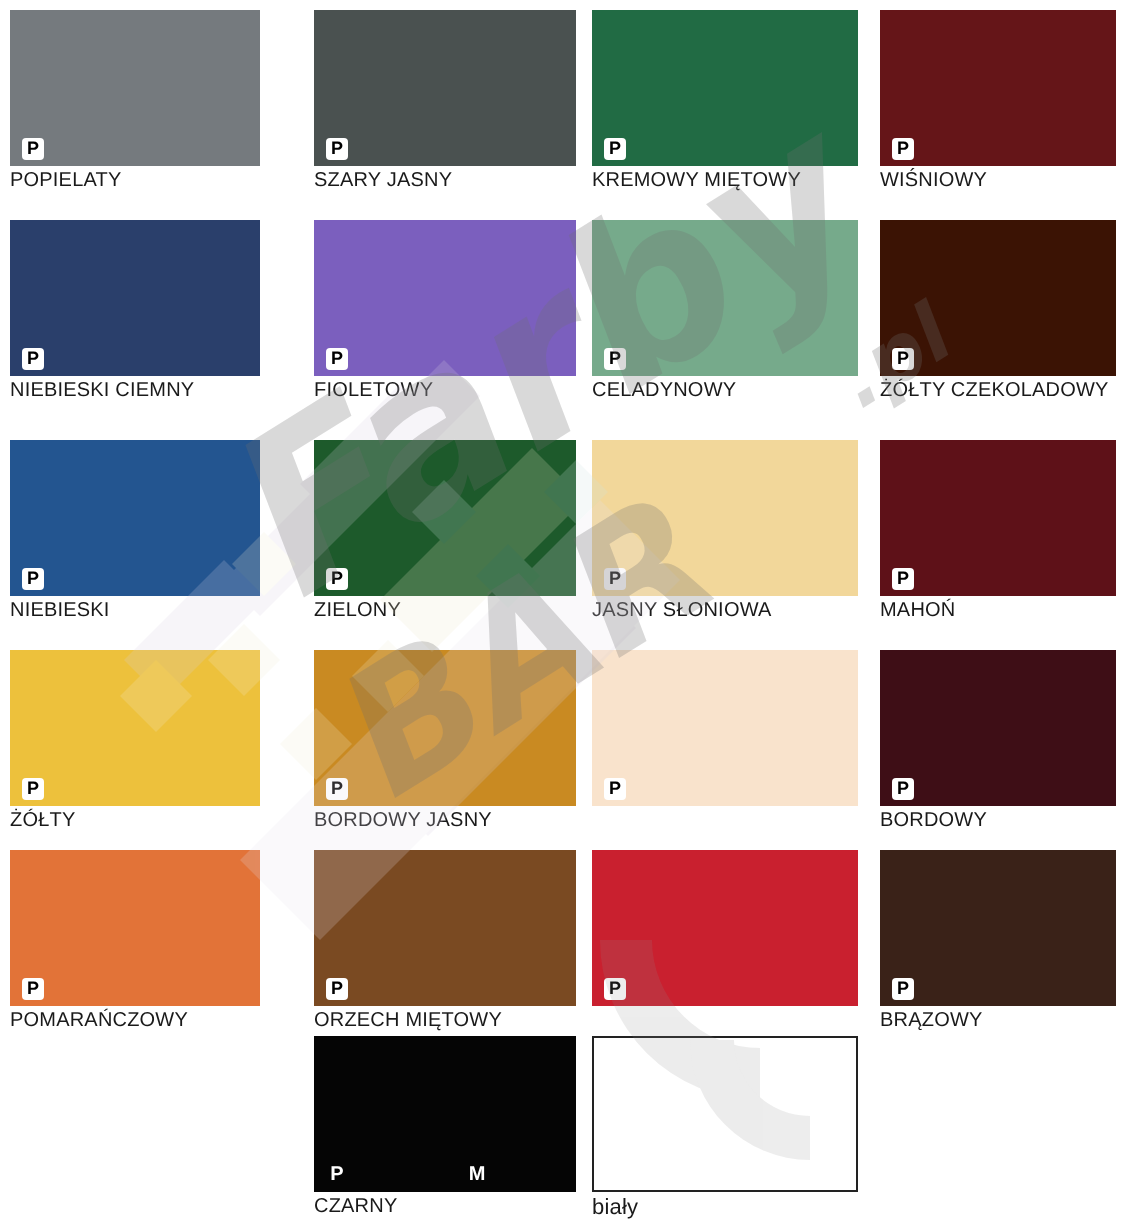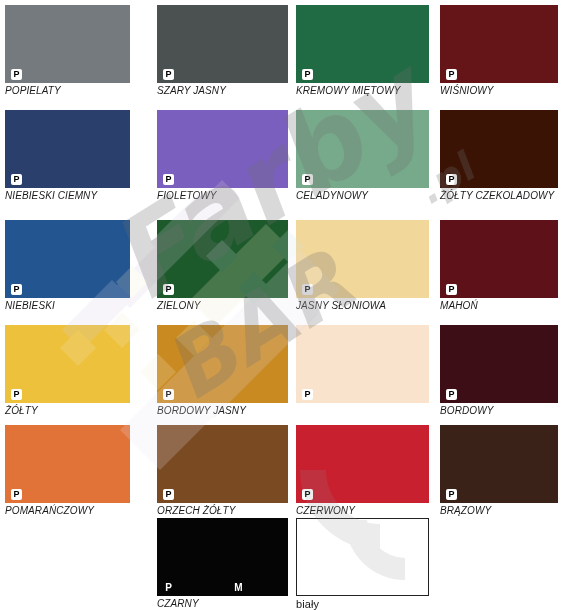--- a/index.html
+++ b/index.html
@@ -70,21 +70,20 @@
     background: transparent;
     color: #ffffff;
     border-radius: 0;
     font-size: 10px;
   }
 
   .swatch-label {
     display: block;
     margin-top: 2px;
     font-family: "Liberation Sans", sans-serif;
-    font-style: italic;
     font-size: 10px;
     letter-spacing: 0.1px;
     color: #1a1a1a;
     white-space: nowrap;
   }
   .swatch-label.upright {
     font-style: normal;
     font-size: 11px;
   }
 </style>
@@ -190,27 +189,26 @@
     <div class="swatch-cell" style="left: 5px; top: 425px; width: 125px;">
       <div class="swatch-chip" style="height: 78px; background: rgb(226, 115, 56);">
         <span class="badge badge-p">P</span>
       </div>
       <span class="swatch-label">POMARAŃCZOWY</span>
     </div>
     <div class="swatch-cell" style="left: 157px; top: 425px; width: 131px;">
       <div class="swatch-chip" style="height: 78px; background: rgb(122, 74, 34);">
         <span class="badge badge-p">P</span>
       </div>
-      <span class="swatch-label">ORZECH ŻÓŁTY</span>
+      <span class="swatch-label">ORZECH MIĘTOWY</span>
     </div>
     <div class="swatch-cell" style="left: 296px; top: 425px; width: 133px;">
       <div class="swatch-chip" style="height: 78px; background: rgb(201, 32, 47);">
         <span class="badge badge-p">P</span>
       </div>
-      <span class="swatch-label">CZERWONY</span>
     </div>
     <div class="swatch-cell" style="left: 440px; top: 425px; width: 118px;">
       <div class="swatch-chip" style="height: 78px; background: rgb(58, 34, 24);">
         <span class="badge badge-p">P</span>
       </div>
       <span class="swatch-label">BRĄZOWY</span>
     </div>
     <div class="swatch-cell" style="left: 157px; top: 518px; width: 131px;">
       <div class="swatch-chip" style="height: 78px; background: rgb(5, 5, 5);">
         <span class="badge badge-p plain">P</span>

